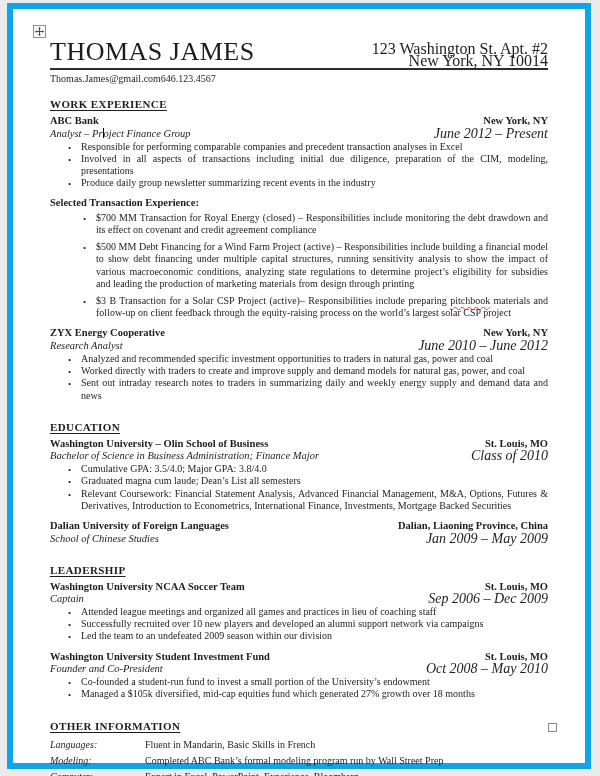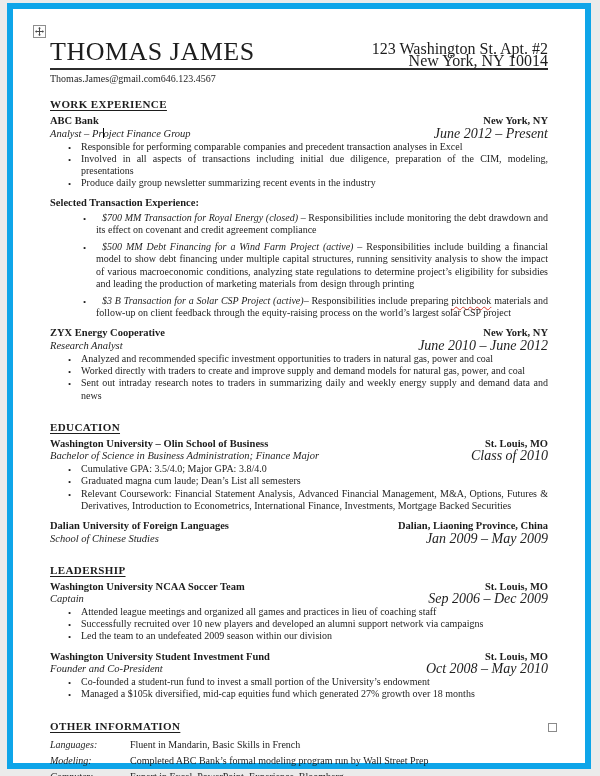--- a/index.html
+++ b/index.html
@@ -47,30 +47,30 @@
   .role{font-size:10.5px;font-style:italic;line-height:12px;}
   .dates{font-size:14px;font-style:italic;line-height:12px;text-align:right;white-space:nowrap;}
   ul{margin:1px 0 0 0;padding-left:18px;list-style:none;}
   ul.sub{padding-left:33px;margin-top:2px;}
   li{
     position:relative;padding-left:13px;font-size:10px;line-height:12.2px;
     text-align:justify;
   }
   ul.sub li{margin-bottom:5px;}
   li::before{content:"\2022";position:absolute;left:0;top:1px;font-size:9px;}
-  .em{font-style:italic;margin-left:6px;}
+  .em{}
   .sp{
     text-decoration:underline wavy #e23d32 1px;
     text-underline-offset:2px;
     text-decoration-skip-ink:none;
   }
   .caret{display:inline-block;width:1px;height:10px;background:#000;vertical-align:-1px;}
   
   .info{margin-top:5px;}
-  .info-row{display:grid;grid-template-columns:80px 1fr;line-height:16.4px;}
+  .info-row{display:grid;grid-template-columns:80px 1fr;line-height:16.4px;gap:15px;}
   .info-label{font-size:10px;font-style:italic;}
   .info-value{font-size:10px;}
 </style>
 </head>
 <body>
 
 <div class="page">
 
   <div class="move-handle">
     <span style="display:flex;">

